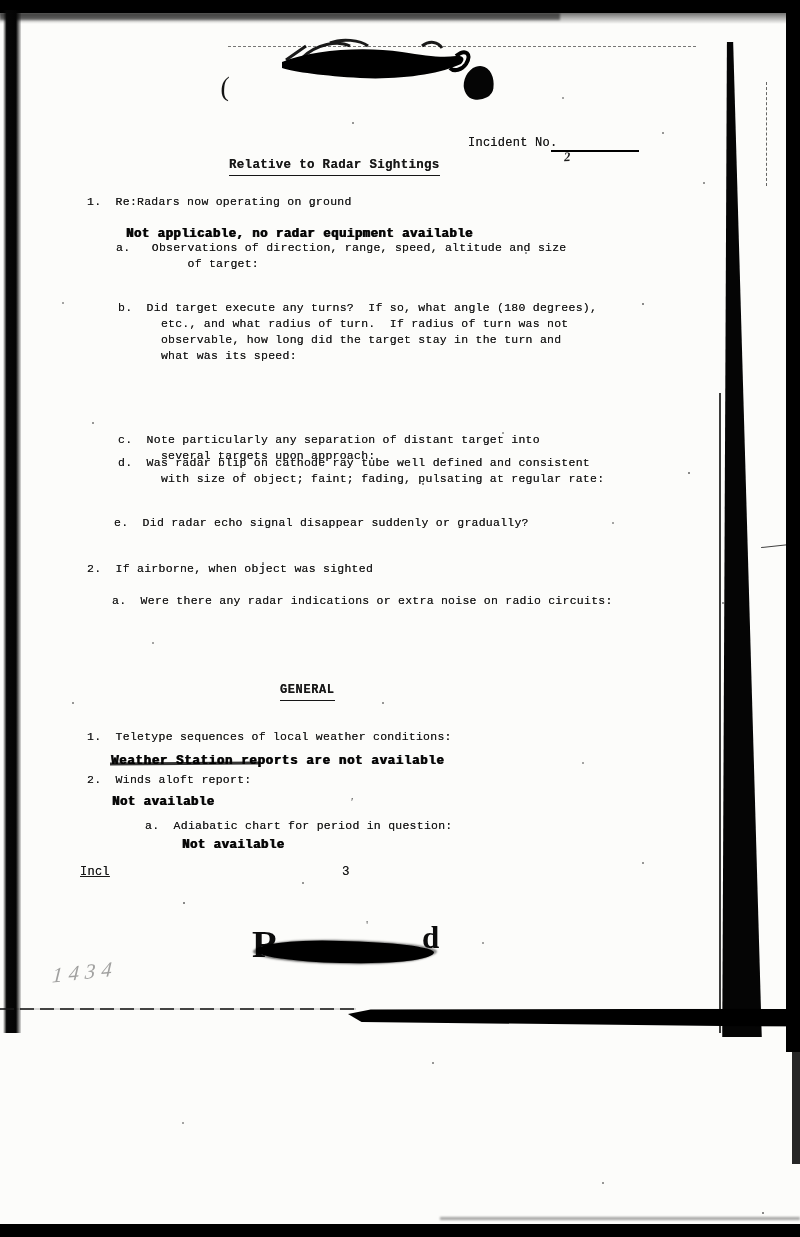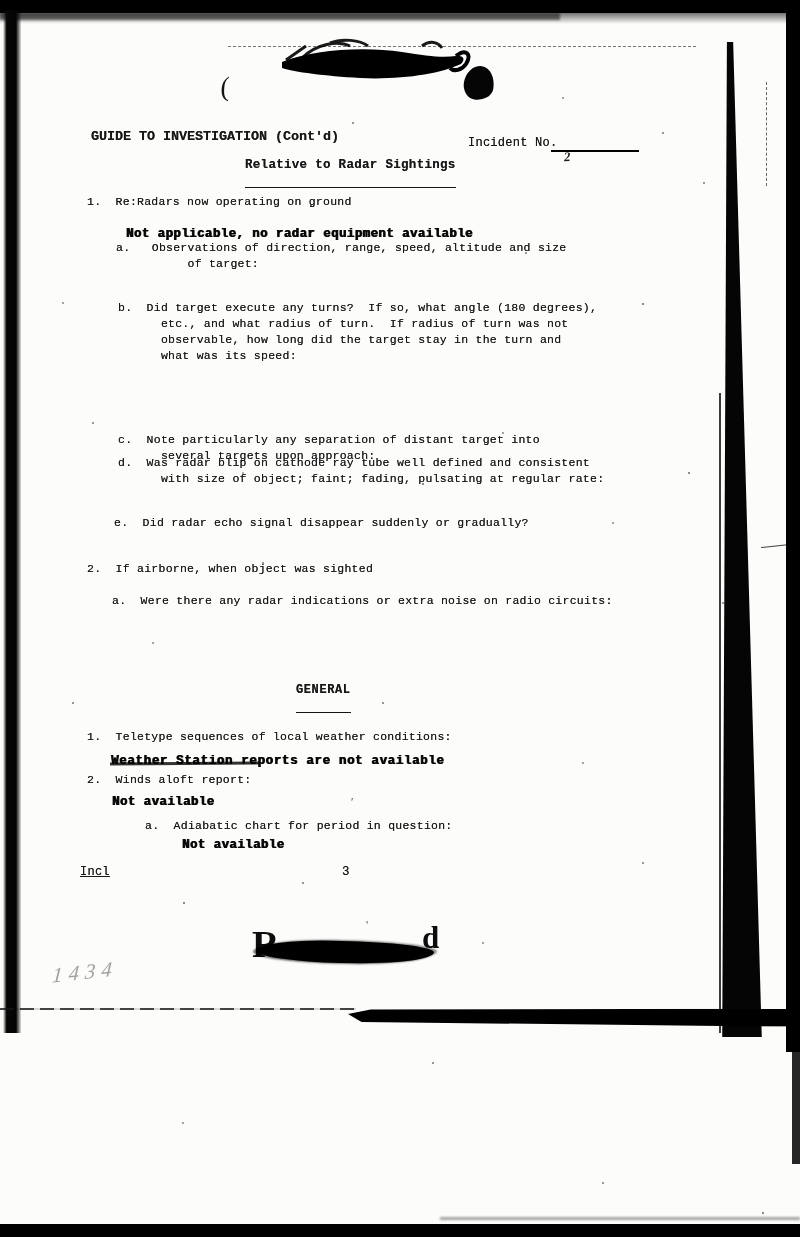--- a/index.html
+++ b/index.html
@@ -4,21 +4,21 @@
 <style>
   html,body{margin:0;padding:0;background:#ffffff;}
   .page{position:relative;width:800px;height:1237px;background:#fcfcfa;overflow:hidden;
         font-family:"Liberation Mono","DejaVu Sans Mono",monospace;}
   
   .t{position:absolute;font-family:"Liberation Mono","DejaVu Sans Mono",monospace;
      font-size:11.5px;line-height:16px;color:#171717;white-space:pre;letter-spacing:.25px;
      text-shadow:0 0 .5px rgba(25,25,25,.75);}
   .hdr{font-size:13.5px;font-weight:700;letter-spacing:-.1px;}
   .ttl{font-size:12.5px;font-weight:700;letter-spacing:.3px;}
-  .underlined{display:inline-block;border-bottom:1.6px solid #161616;padding-bottom:14px;margin-left:16px;}
+  .underlined{display:inline-block;border-bottom:1.6px solid #161616;padding-bottom:2px;}
   .gen{font-size:12px;font-weight:700;letter-spacing:.6px;font-family:Liberation Mono, monospace;}
   .note{font-weight:700;font-size:12.4px;letter-spacing:.45px;color:#060606;white-space:pre;
         text-shadow:.7px 0 0 rgba(0,0,0,.9),-.3px 0 0 rgba(0,0,0,.55);filter:blur(.25px);}
   .wide{letter-spacing:.7px;}
   
   .bar{position:absolute;background:#000;}
   .blur1{filter:blur(1px);}
   .leftstrip{position:absolute;left:3px;top:10px;width:18px;height:1023px;
      background:linear-gradient(90deg,rgba(0,0,0,0) 0%,#070707 20%,#030303 72%,rgba(0,0,0,.12) 100%);}
   .rightband{position:absolute;left:716px;top:42px;width:52px;height:995px;background:#050505;
@@ -78,21 +78,20 @@
   <div class="hand" style="left:350px;top:794px;font-size:13px;color:#2a2a2a;opacity:.8;">'</div>
   <div class="hand" style="left:52px;top:960px;font-size:21px;color:rgba(70,70,70,.5);letter-spacing:6px;transform:rotate(-6deg) skewX(-10deg);">1434</div>
 
   <svg style="position:absolute;left:272px;top:38px;" width="210" height="64" viewBox="0 0 210 64">
     <path d="M14 22 L34 8 M30 20 C44 6 66 2 78 8 M58 5 C70 0 88 2 96 8 M150 8 C158 2 166 4 170 10" stroke="#000" stroke-width="3" fill="none" opacity=".9"></path>
     <path d="M10 24 C40 12 90 8 130 14 C155 18 170 20 184 18 C191 17 194 21 189 26 C168 36 128 42 88 40 C53 38 22 34 10 30 Z" fill="#000"></path>
     <path d="M184 18 C194 10 200 16 194 26 C190 32 182 34 178 30" stroke="#000" stroke-width="4" fill="none"></path>
   </svg>
   <div class="inkblob"></div>
 
-  <div class="t hdr" style="left:91px;top:129px;">GUIDE TO INVESTIGATION (Cont'd)</div>
   <div class="t" style="left:468px;top:135px;font-size:12px;text-align:right;">Incident No.</div>
   <div class="bar" style="left:551px;top:150px;width:88px;height:2px;"></div>
   <div class="hand" style="left:564px;top:149px;font-size:13px;font-weight:700;color:#1c1c1c;transform:rotate(-4deg);">2</div>
 
   <div class="t ttl" style="left:229px;top:157px;"><span class="underlined">Relative to Radar Sightings</span></div>
 
   <div class="t" style="left:87px;top:194px;">1.  Re:Radars now operating on ground</div>
   <div class="note" style="position:absolute;left:126px;top:227px;text-align:center;">Not applicable, no radar equipment available</div>
   <div class="t" style="left:116px;top:240px;">a.   Observations of direction, range, speed, altitude and size
           of target:</div>

